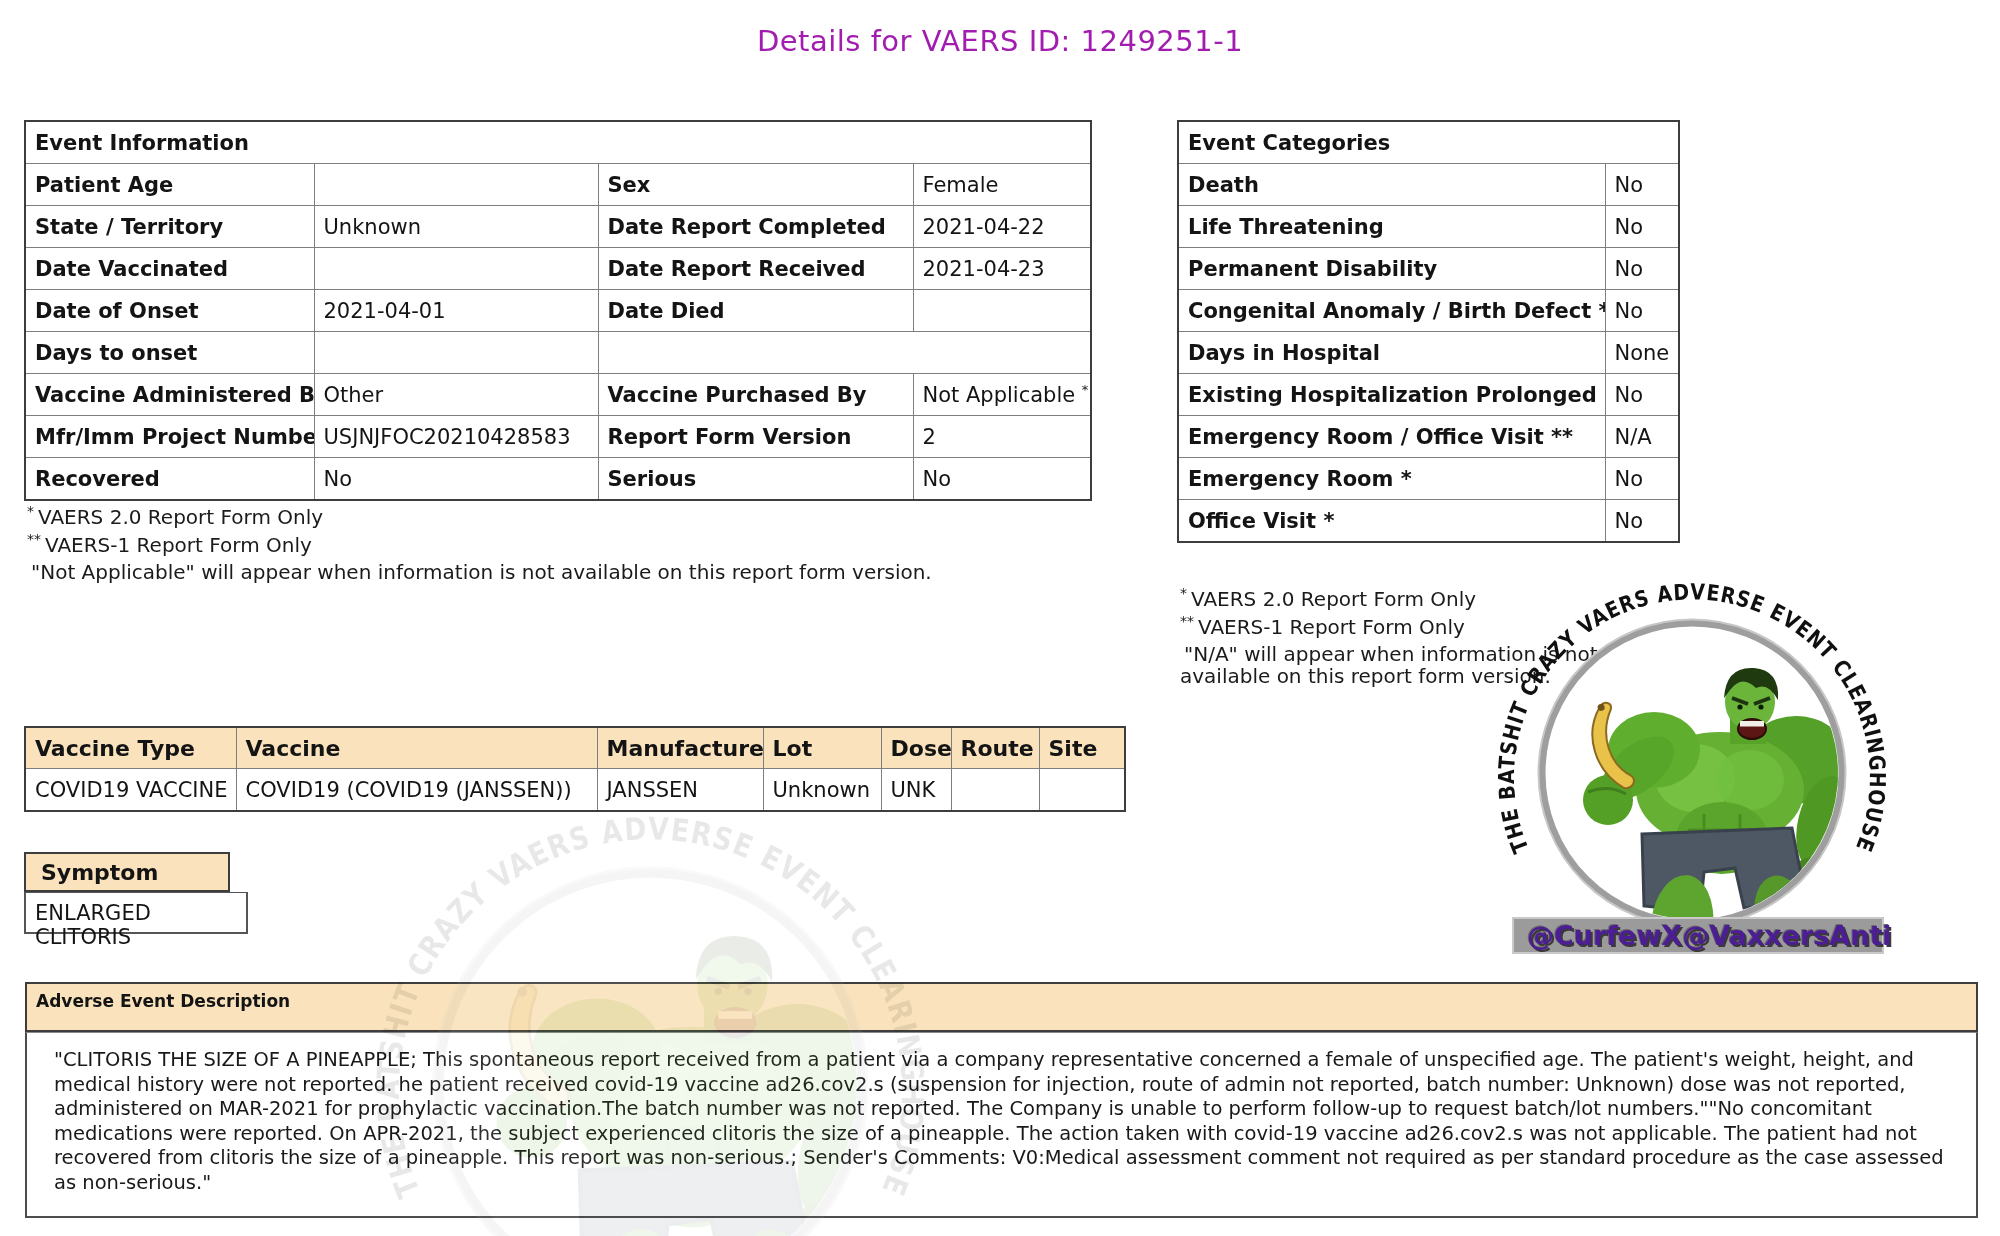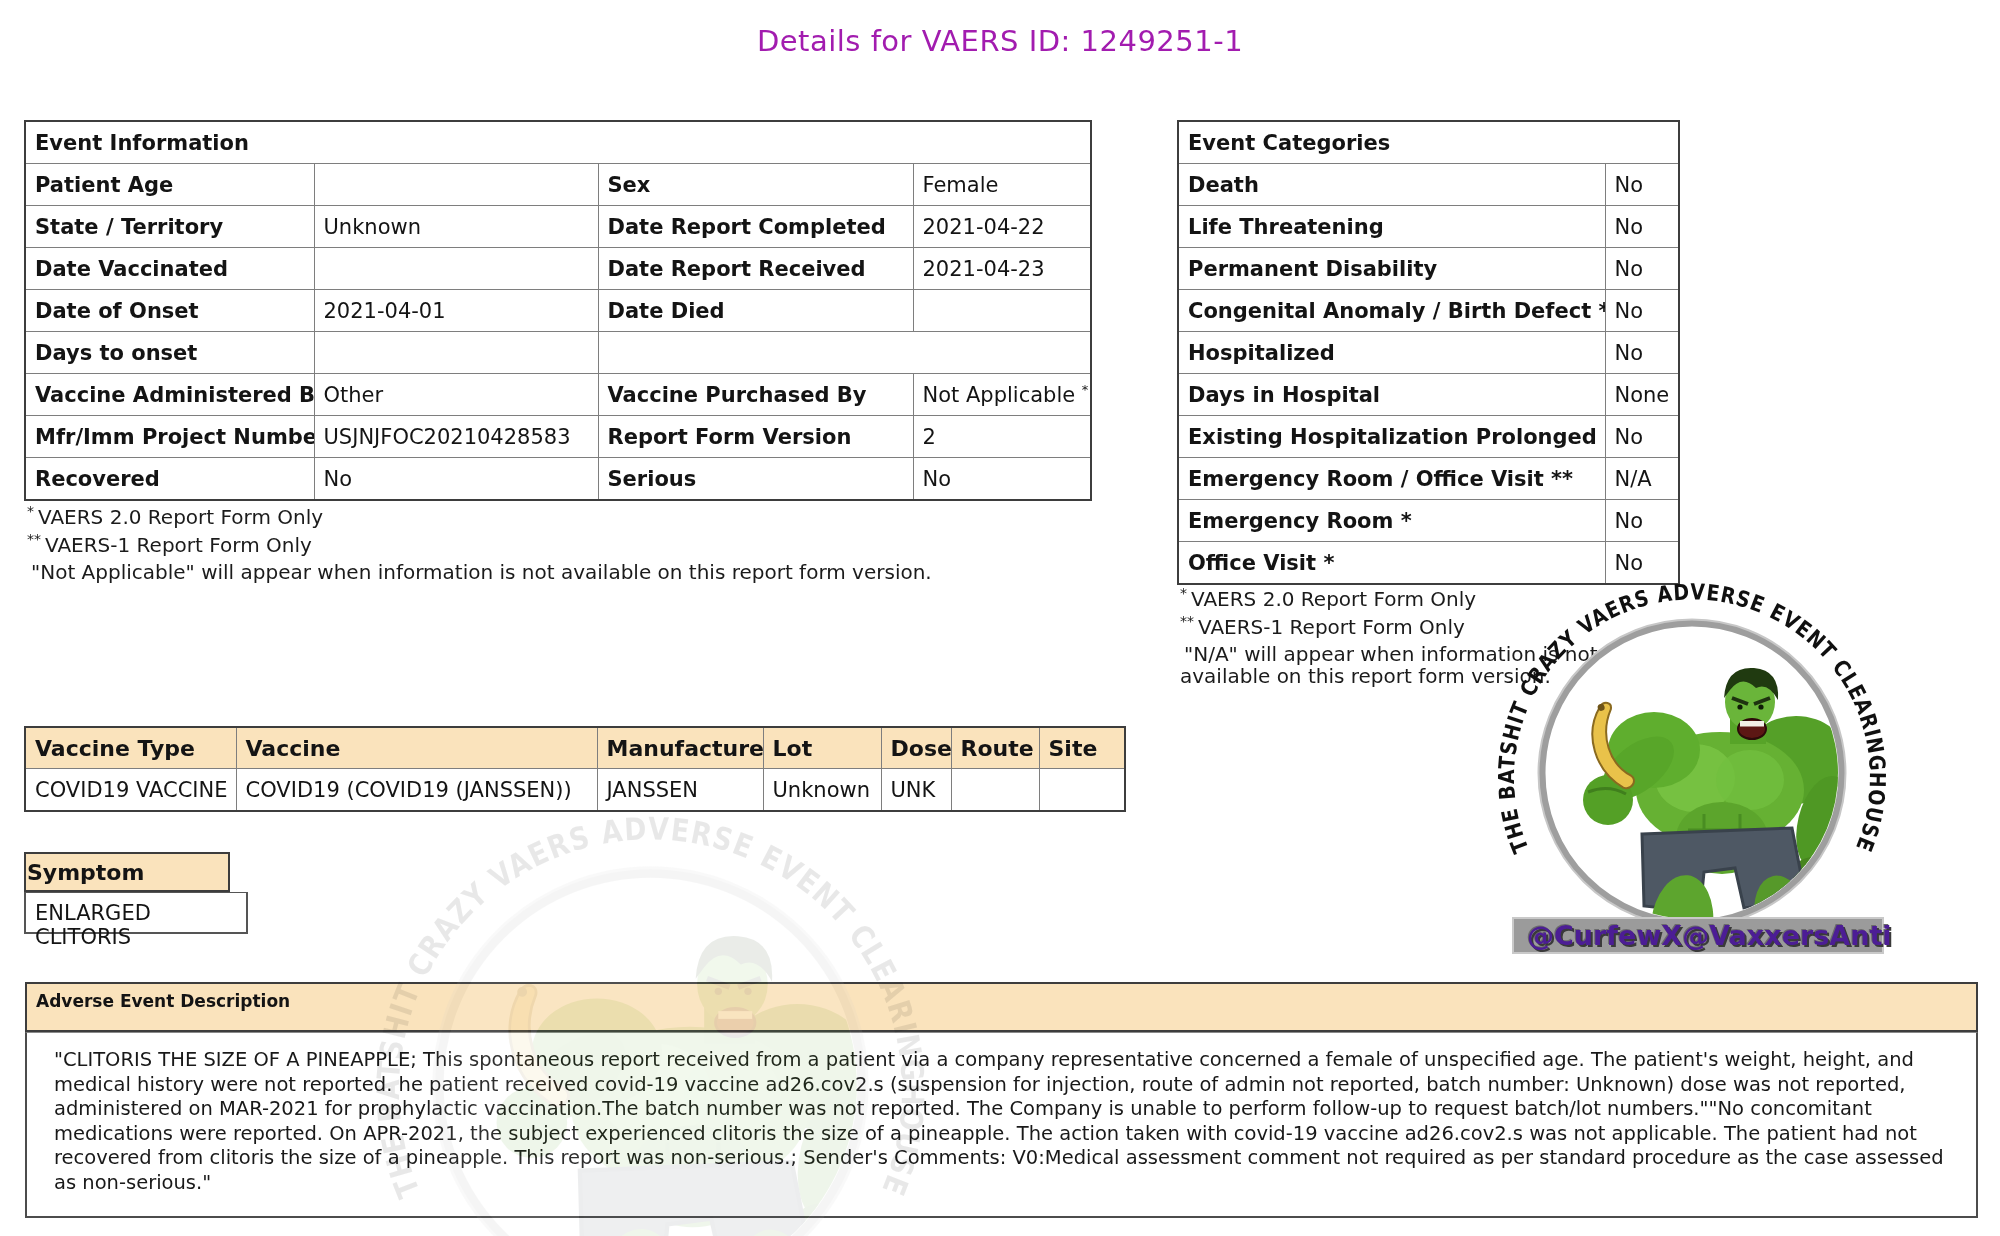--- a/index.html
+++ b/index.html
@@ -27,21 +27,21 @@
   td.lbl{font-weight:bold;}
   td.indent{padding-left:58px;}
   sup.fn{font-size:13px;line-height:0;}
   
   .footnotes{font-size:20px;line-height:22px;color:#1b1b1b;}
   .footnotes .fline{white-space:normal;}
   .footnotes sup{font-size:14px;margin-right:4px;}
   
   .sym-band{
     width:206px;height:40px;box-sizing:border-box;background:#fae3bc;
-    border:2px solid #3d3d3d;font-weight:bold;font-size:22px;padding:6px 0 0 1px;
+    border:2px solid #3d3d3d;font-weight:bold;font-size:22px;padding:6px 0 0 15px;
   }
   .sym-row{
     width:224px;height:42px;box-sizing:border-box;background:#fff;
     border:2px solid #555;border-top:1px solid #555;
     font-size:21px;padding:8px 0 0 9px;
   }
   
   .aed-band{
     box-sizing:border-box;width:1953px;height:50px;background:#fae3bc;
     border:2px solid #3d3d3d;font-weight:bold;font-size:17px;padding:7px 0 12px 9px;
@@ -211,24 +211,20 @@
     <tr>
       <td class="lbl">Life Threatening</td>
       <td>No</td>
     </tr>
     <tr>
       <td class="lbl">Permanent Disability</td>
       <td>No</td>
     </tr>
     <tr>
       <td class="lbl">Congenital Anomaly / Birth Defect *</td>
-      <td>No</td>
-    </tr>
-    <tr>
-      <td class="lbl">Hospitalized</td>
       <td>No</td>
     </tr>
     <tr>
       <td class="lbl indent">Days in Hospital</td>
       <td>None</td>
     </tr>
     <tr>
       <td class="lbl">Existing Hospitalization Prolonged</td>
       <td>No</td>
     </tr>

